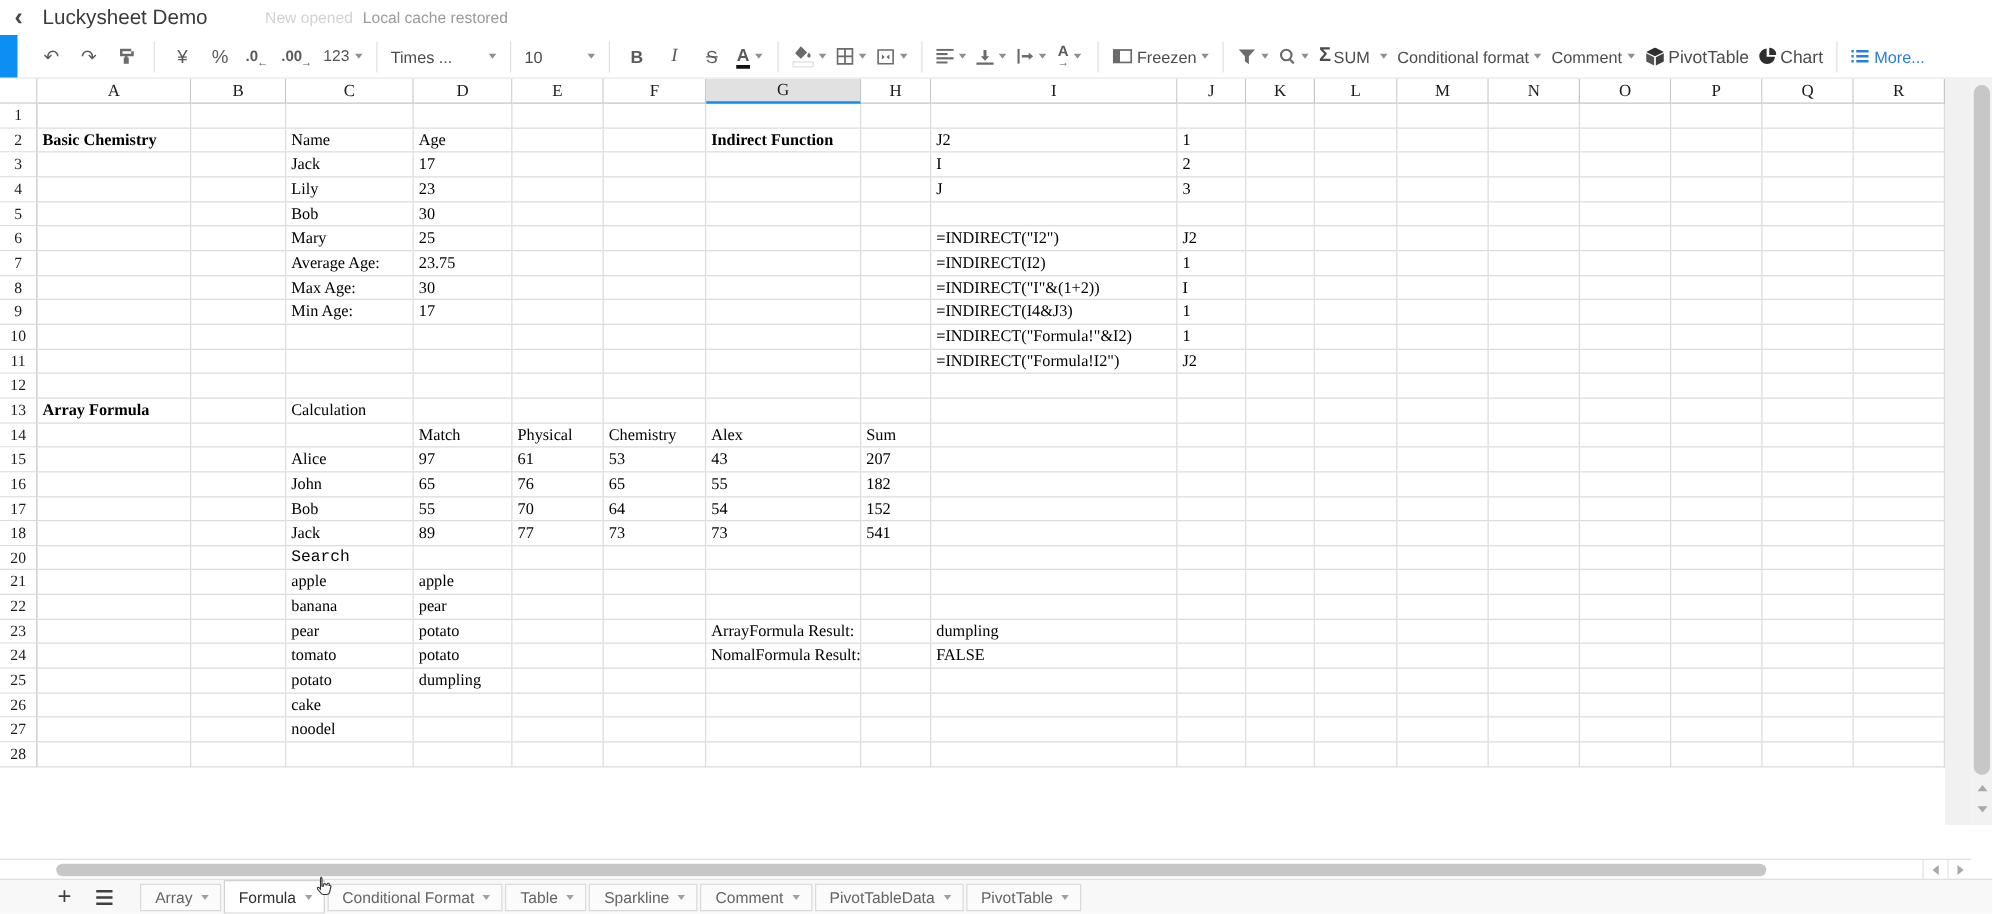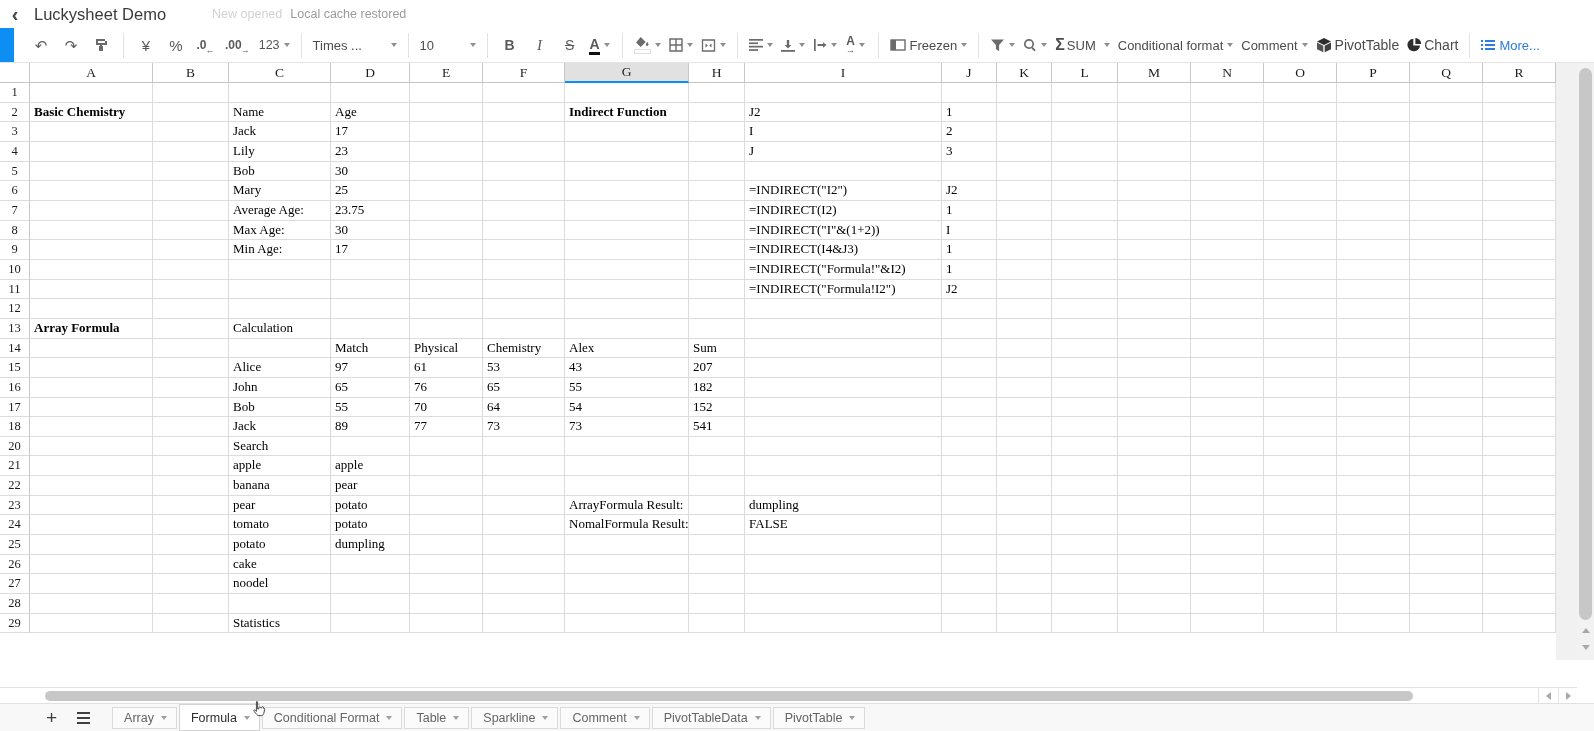--- a/index.html
+++ b/index.html
@@ -694,21 +694,21 @@
           <div class="cell" style="width: 73px;"></div>
           <div class="cell" style="width: 73px;"></div>
           <div class="cell" style="width: 73px;"></div>
           <div class="cell" style="width: 73px;"></div>
           <div class="cell" style="width: 73px;"></div>
         </div>
         <div class="grow">
           <div class="rownum">20</div>
           <div class="cell" style="width: 123px;"></div>
           <div class="cell" style="width: 76px;"></div>
-          <div class="cell" style="width: 102px;">Search</div>
+          <div class="cell" style="width: 102px; font-family: Liberation Mono, monospace;">Search</div>
           <div class="cell" style="width: 79px;"></div>
           <div class="cell" style="width: 73px;"></div>
           <div class="cell" style="width: 82px;"></div>
           <div class="cell" style="width: 124px;"></div>
           <div class="cell" style="width: 56px;"></div>
           <div class="cell" style="width: 197px;"></div>
           <div class="cell" style="width: 55px;"></div>
           <div class="cell" style="width: 55px;"></div>
           <div class="cell" style="width: 66px;"></div>
           <div class="cell" style="width: 73px;"></div>
@@ -863,41 +863,20 @@
           <div class="cell" style="width: 73px;"></div>
           <div class="cell" style="width: 73px;"></div>
           <div class="cell" style="width: 73px;"></div>
           <div class="cell" style="width: 73px;"></div>
         </div>
         <div class="grow">
           <div class="rownum">28</div>
           <div class="cell" style="width: 123px;"></div>
           <div class="cell" style="width: 76px;"></div>
           <div class="cell" style="width: 102px;"></div>
-          <div class="cell" style="width: 79px;"></div>
-          <div class="cell" style="width: 73px;"></div>
-          <div class="cell" style="width: 82px;"></div>
-          <div class="cell" style="width: 124px;"></div>
-          <div class="cell" style="width: 56px;"></div>
-          <div class="cell" style="width: 197px;"></div>
-          <div class="cell" style="width: 55px;"></div>
-          <div class="cell" style="width: 55px;"></div>
-          <div class="cell" style="width: 66px;"></div>
-          <div class="cell" style="width: 73px;"></div>
-          <div class="cell" style="width: 73px;"></div>
-          <div class="cell" style="width: 73px;"></div>
-          <div class="cell" style="width: 73px;"></div>
-          <div class="cell" style="width: 73px;"></div>
-          <div class="cell" style="width: 73px;"></div>
-        </div>
-        <div class="grow">
-          <div class="rownum">29</div>
-          <div class="cell" style="width: 123px;"></div>
-          <div class="cell" style="width: 76px;"></div>
-          <div class="cell" style="width: 102px;">Statistics</div>
           <div class="cell" style="width: 79px;"></div>
           <div class="cell" style="width: 73px;"></div>
           <div class="cell" style="width: 82px;"></div>
           <div class="cell" style="width: 124px;"></div>
           <div class="cell" style="width: 56px;"></div>
           <div class="cell" style="width: 197px;"></div>
           <div class="cell" style="width: 55px;"></div>
           <div class="cell" style="width: 55px;"></div>
           <div class="cell" style="width: 66px;"></div>
           <div class="cell" style="width: 73px;"></div>

